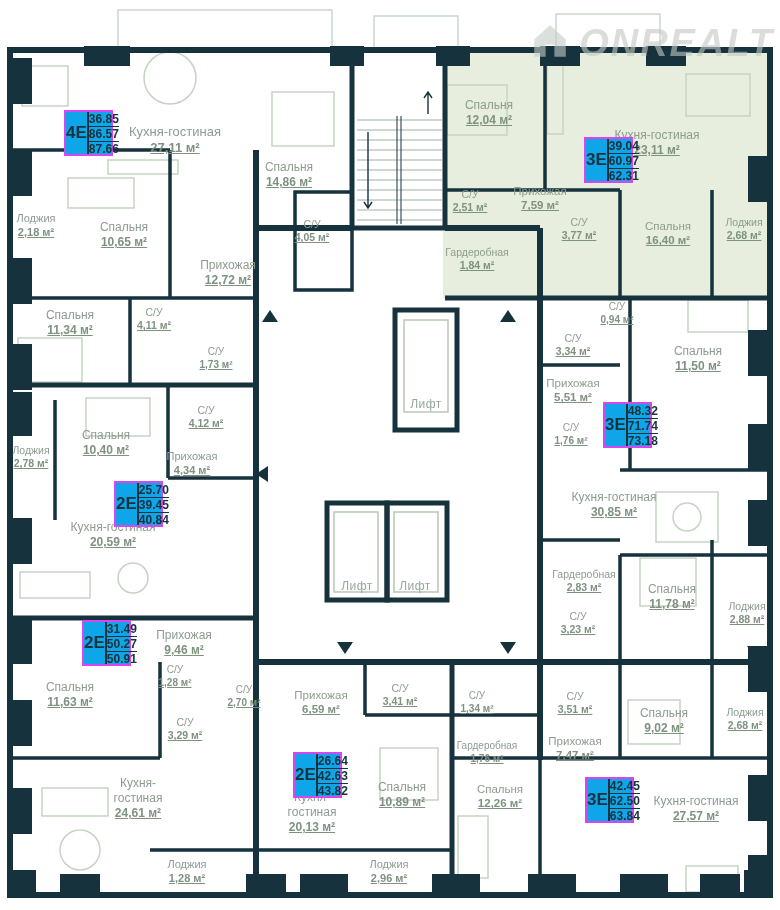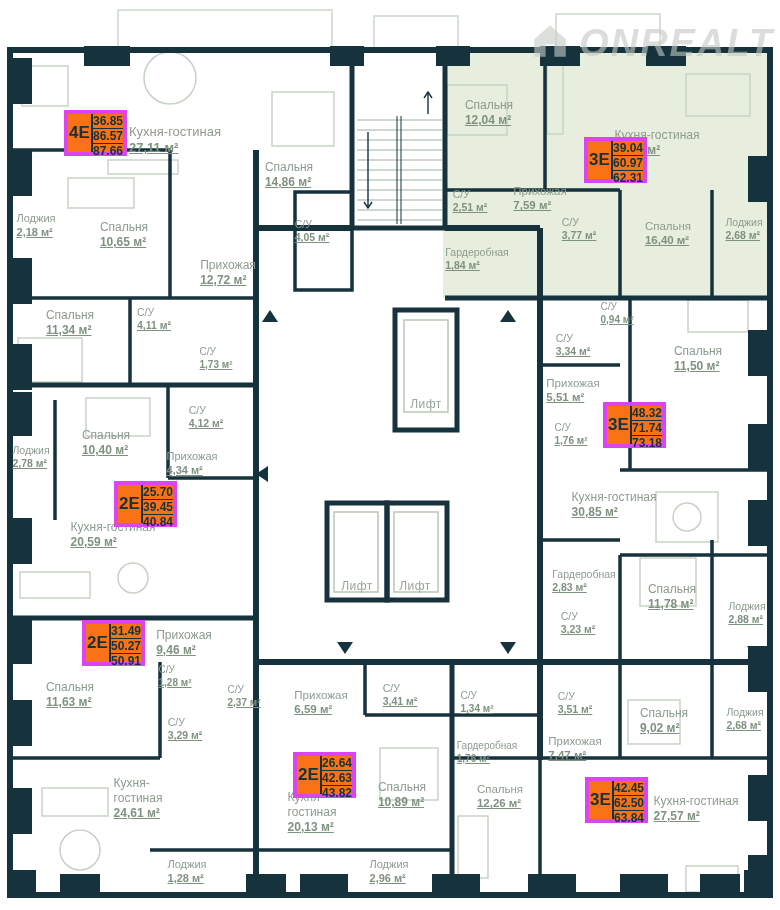--- a/index.html
+++ b/index.html
@@ -1,25 +1,25 @@
 <!DOCTYPE html>
 <html><head>
 <meta charset="utf-8">
 <style>
   html,body{margin:0;padding:0;background:#ffffff;}
   .plan{position:relative;width:780px;height:910px;background:#fff;overflow:hidden;
         font-family:"Liberation Sans","DejaVu Sans",sans-serif;}
   .plan svg.base{position:absolute;left:0;top:0;z-index:0;}
   #labels{position:absolute;left:0;top:0;width:780px;height:910px;z-index:2;}
-  .room-label{position:absolute;transform:translateX(-50%);
+  .room-label{position:absolute;transform:translateX(-50%);text-align:center;
               color:#8d9c8f;line-height:1.26;white-space:nowrap;}
   .room-label .area{font-weight:600;color:#7f9280;text-decoration:underline;}
   .elev{color:#97a69a;letter-spacing:.5px;margin-top:19px;}
-  .badge{position:absolute;display:flex;background:#f97316;border:4px solid #d946ef;
-         box-sizing:border-box;width:63px;height:46px;z-index:2;}
+  .badge{position:absolute;display:flex;background:#0ea5e9;border:2px solid #d946ef;
+         box-sizing:border-box;width:49px;height:46px;z-index:2;}
   .badge-type{width:25px;display:flex;align-items:center;justify-content:center;
               border-right:2px solid #16323c;font-size:17px;font-weight:600;color:#16323c;}
   .badge-vals{flex:1;display:flex;flex-direction:column;border-radius:13px;}
   .badge-val{flex:1;display:flex;align-items:center;justify-content:center;
              font-size:12px;font-weight:600;color:#16323c;border-bottom:1.5px solid #16323c;}
   .badge-val:last-child{border-bottom:none;}
   .watermark{position:absolute;top:20px;right:6px;display:flex;align-items:center;gap:8px;
              z-index:3;opacity:.6;}
   .watermark .wm-text{font-size:38px;font-weight:700;letter-spacing:2px;color:#c2c8c2;font-style:italic;}
   .arrow{position:absolute;width:0;height:0;z-index:2;
@@ -336,21 +336,21 @@
       <div class="room-label" style="left: 321px; top: 688px; font-size: 11.5px;">
         <div>Прихожая</div>
         <div class="area">6,59 м²</div>
       </div>
       <div class="room-label" style="left: 400px; top: 682px; font-size: 10.5px;">
         <div>С/У</div>
         <div class="area">3,41 м²</div>
       </div>
       <div class="room-label" style="left: 244px; top: 684px; font-size: 10px;">
         <div>С/У</div>
-        <div class="area">2,37 м²</div>
+        <div class="area">2,70 м²</div>
       </div>
       <div class="room-label" style="left: 402px; top: 780px; font-size: 12px;">
         <div>Спальня</div>
         <div class="area">10,89 м²</div>
       </div>
       <div class="room-label" style="left: 312px; top: 790px; font-size: 12px;">
         <div>Кухня-</div>
         <div>гостиная</div>
         <div class="area">20,13 м²</div>
       </div>

